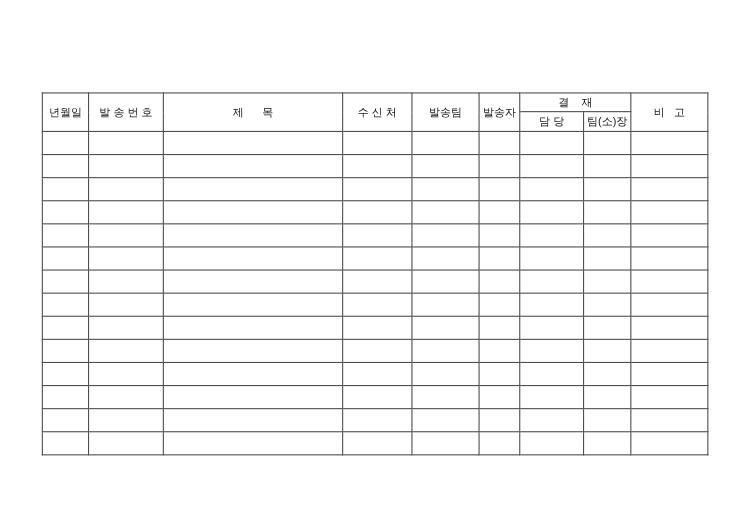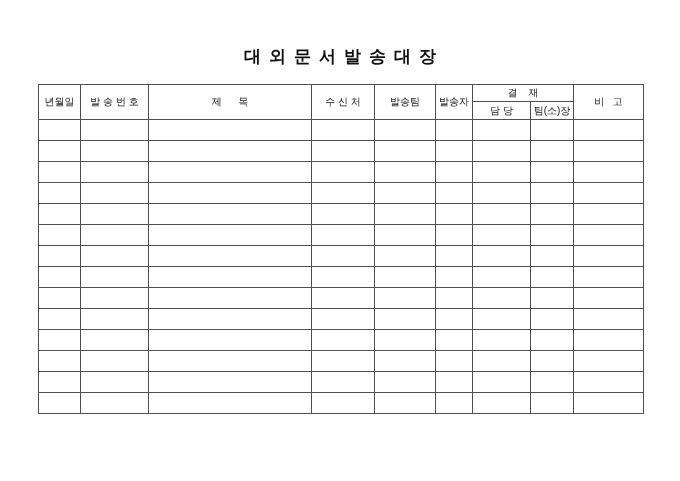--- a/index.html
+++ b/index.html
@@ -68,21 +68,20 @@
   col.c-sender      { width: 37px; }
   col.c-staff       { width: 58px; }
   col.c-leader      { width: 43px; }
   col.c-remarks     { width: 70px; }
 </style>
 </head>
 <body>
 
 <div class="page">
 
-  <div class="doc-title">대외문서발송대장</div>
 
   <table class="register">
     <colgroup>
       <col class="c-date">
       <col class="c-dispatchno">
       <col class="c-subject">
       <col class="c-recipient">
       <col class="c-team">
       <col class="c-sender">
       <col class="c-staff">

